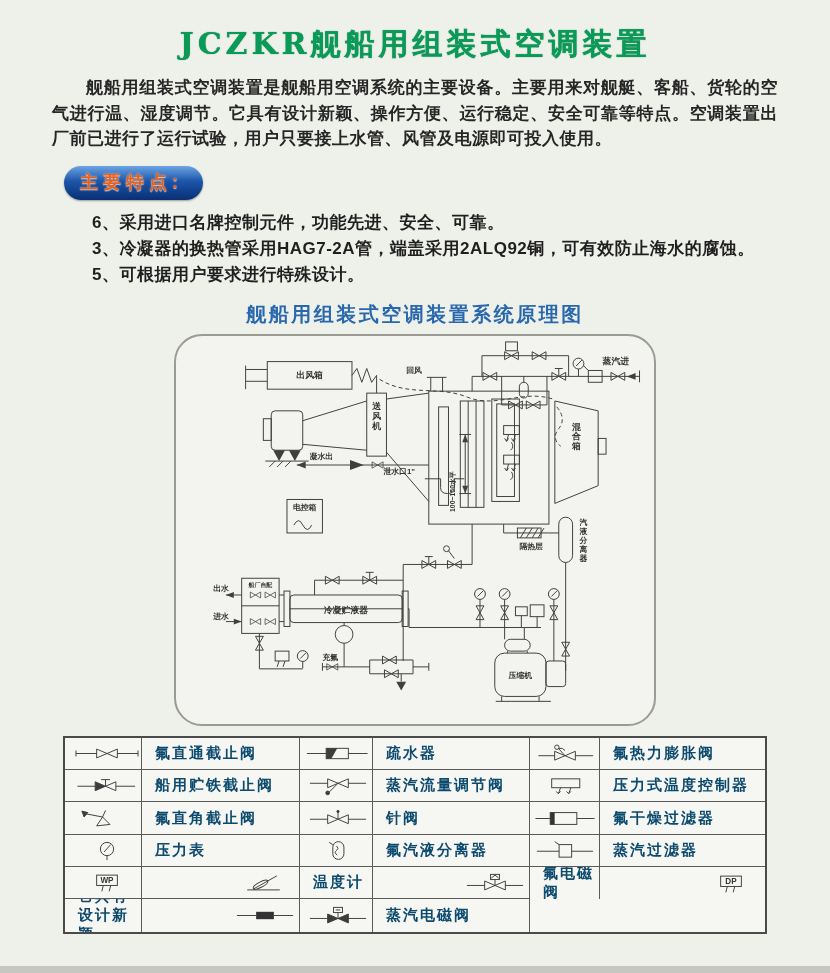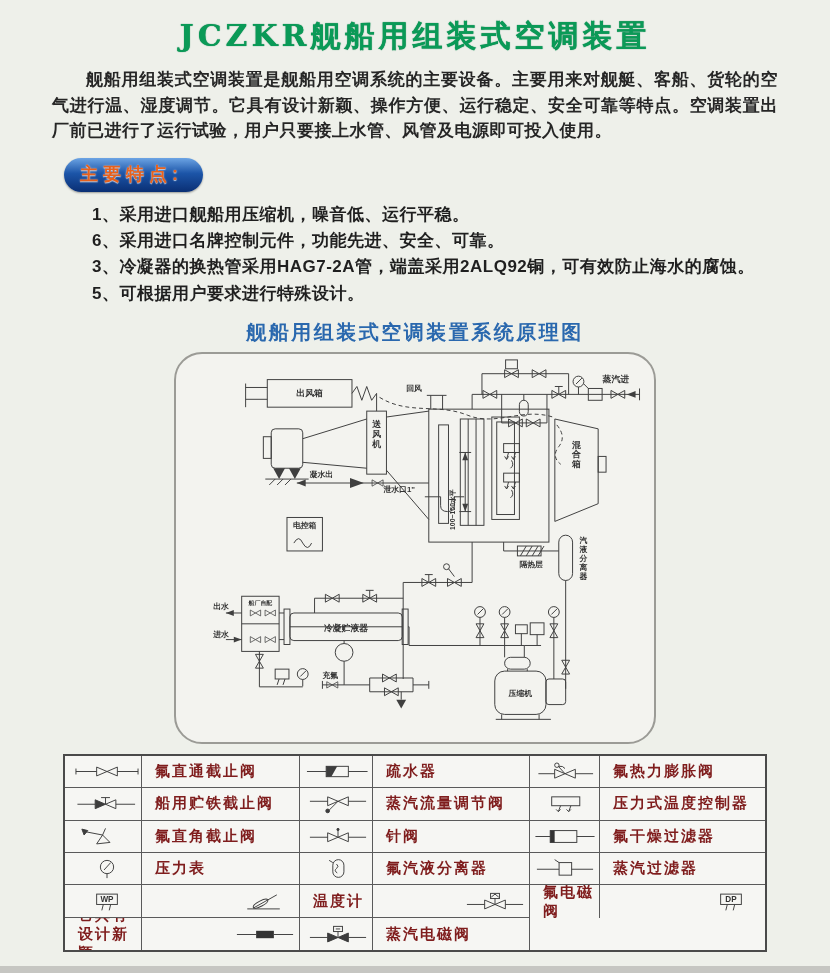--- a/index.html
+++ b/index.html
@@ -2,21 +2,21 @@
 <html><head>
 <meta charset="utf-8">
 <style>
   html,body{margin:0;padding:0;}
   body{
     width:830px;height:973px;overflow:hidden;position:relative;
     background:#eef0ea;
     font-family:"Liberation Sans","DejaVu Sans",sans-serif;
   }
   .page-title{
-    padding-top:16px;text-align:center;
+    padding-top:24px;text-align:center;
     font-family:"DejaVu Serif","Liberation Serif",serif;
     font-size:30px;font-weight:bold;color:#0a9a57;
     letter-spacing:4px;text-shadow:0 0 1px #0a7a47;
   }
   .intro{
     width:726px;margin:10px auto 0;
     font-size:17px;line-height:1.5;font-weight:600;color:#262626;
     text-indent:2em;text-align:justify;letter-spacing:.5px;
   }
   .badge-row{margin:14px 0 0 64px;}
@@ -46,40 +46,39 @@
     width:704px;margin:10px auto 0;box-sizing:border-box;
     display:grid;grid-template-columns:77px 158px 73px 157px 70px 165px;
     grid-auto-rows:32.4px;border:2px solid #4a4a4a;background:#f6f6f3;
   }
   .legend .cell{
     border-right:1px solid #5a5a5a;border-bottom:1px solid #5a5a5a;
     display:flex;align-items:center;overflow:hidden;
   }
   .legend .cell.sym{justify-content:flex-end;}
   .legend .cell.lab{
-    padding-left:13px;font-size:15px;font-weight:600;color:#7f1d1d;letter-spacing:2px;
+    padding-left:13px;font-size:15px;font-weight:600;color:#0c4a6e;letter-spacing:2px;
   }
   .legend .cell:nth-child(6n){border-right:none;}
   .legend .cell:nth-last-child(-n+6){border-bottom:none;}
   .lsym{width:68px;height:25px;}
   .bottom-strip{position:absolute;left:0;bottom:0;width:100%;height:7px;background:#c6c6c2;}
 </style>
 </head>
 <body>
 
 <div class="page-title">JCZKR舰船用组装式空调装置</div>
 
 <p class="intro">舰船用组装式空调装置是舰船用空调系统的主要设备。主要用来对舰艇、客船、货轮的空气进行温、湿度调节。它具有设计新颖、操作方便、运行稳定、安全可靠等特点。空调装置出厂前已进行了运行试验，用户只要接上水管、风管及电源即可投入使用。</p>
 
 <div class="badge-row">
   <span class="badge">主要特点:</span>
 </div>
 
 <ol class="features">
-    <li>1、采用进口舰船用压缩机，噪音低、运行平稳。</li>
     <li>6、采用进口名牌控制元件，功能先进、安全、可靠。</li>
     <li>3、冷凝器的换热管采用HAG7-2A管，端盖采用2ALQ92铜，可有效防止海水的腐蚀。</li>
     <li>5、可根据用户要求进行特殊设计。</li>
   </ol>
 
 <div class="diagram-title">舰船用组装式空调装置系统原理图</div>
 
 <div class="schematic-panel">
   <svg id="schematic" viewBox="0 0 484 394">
     <defs>

